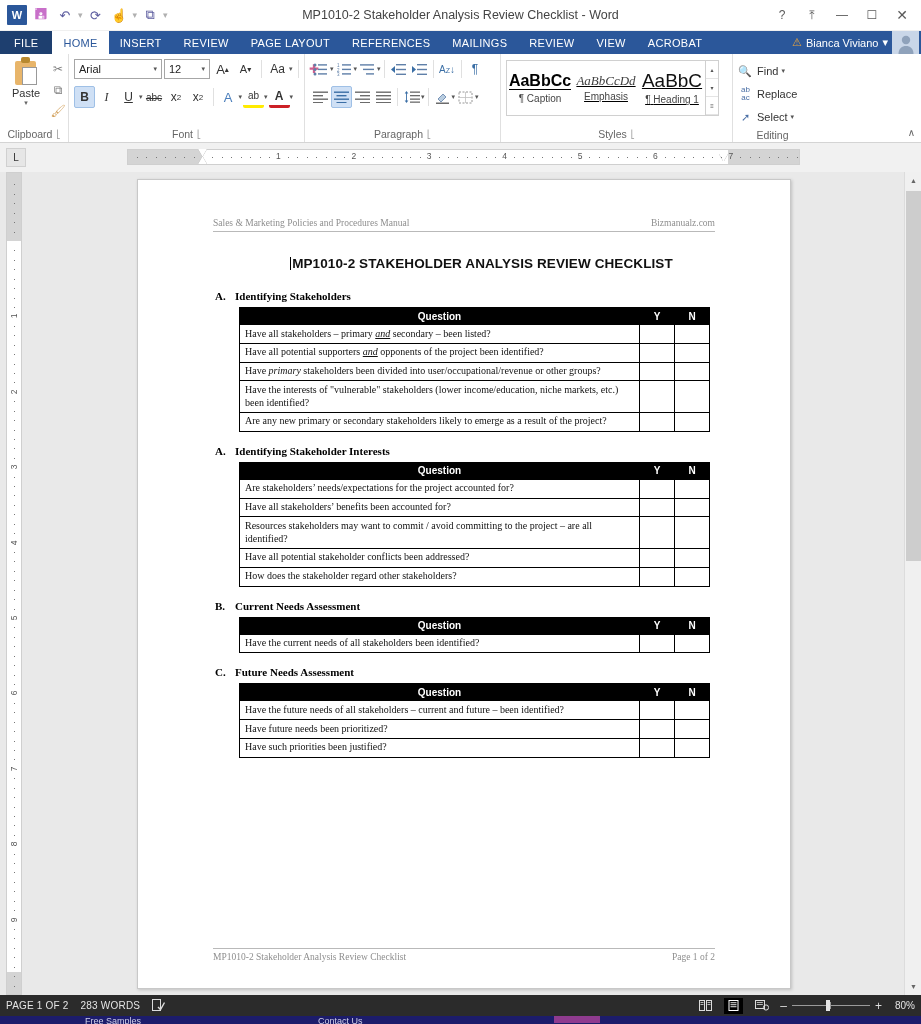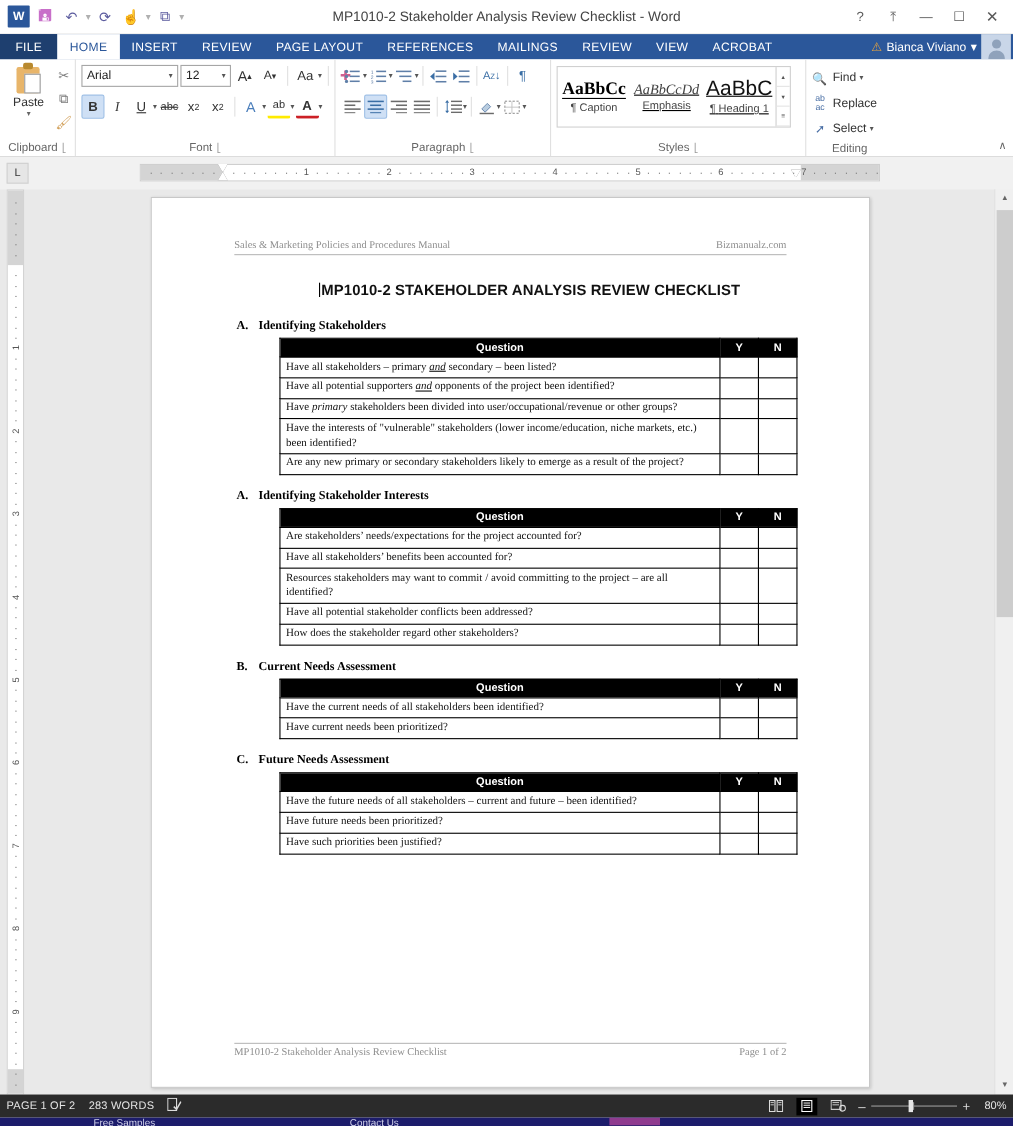--- a/index.html
+++ b/index.html
@@ -131,21 +131,21 @@
 
   
   .stylesgrp { width:232px; }
   .styles-box { display:flex; border:1px solid #d0d0d0; height:56px; }
   .style-item {
     width:66px; display:flex; flex-direction:column; align-items:center; justify-content:center;
     cursor:pointer; padding:2px 0;
   }
   .style-item + .style-item { border-left:0;text-decoration:underline; }
   .style-prev { font-size:17px; color:#000; line-height:1.1; }
-  .style-prev.caption { font-weight:bold; border-bottom:1.5px solid #000; font-size:16px;font-family:Liberation Serif, serif;}
+  .style-prev.caption { font-weight:bold; border-bottom:1.5px solid #000; font-size:16px;}
   .style-prev.emph { font-style:italic; font-family:"Liberation Serif", serif; font-size:13px; color:#404040;}
   .style-prev.h1 { font-size:19px; color:#111; }
   .style-name { font-size:10px; color:#444; margin-top:3px; }
   .style-scroll { width:13px; display:flex; flex-direction:column; border-left:1px solid #d0d0d0; }
   .ss-btn { flex:1; display:flex; align-items:center; justify-content:center; font-size:6px; color:#555; cursor:pointer; border-bottom:1px solid #e4e4e4;}
 
   
   .editgrp { width:80px; }
   .edit-item { display:flex; align-items:center; gap:4px; height:20px; font-size:11px; color:#333; cursor:pointer; }
   .edit-ico { width:15px; text-align:center; font-size:11px; color:#4a6fa5;}
@@ -204,21 +204,21 @@
     display:inline-block; width:1px; height:13px; background:#000; vertical-align:-2px; margin-right:1px;
   }
   .sections { position:absolute; left:75px; right:60px; top:110px; }
   .sec { margin-bottom:13px; }
   .sec-head {
     font-family:"Liberation Serif", serif; font-weight:bold; font-size:11px; color:#000;
     display:flex; gap:9px; margin-bottom:5px; padding-left:2px;
   }
   .sec-letter { width:11px; }
   table.ck {
-    border-collapse:collapse; margin-left:41px; width:calc(100% - 46px);
+    border-collapse:collapse; margin-left:26px; width:calc(100% - 46px);
     table-layout:fixed;
   }
   table.ck th, table.ck td { border:1px solid #000; }
   table.ck th {
     background:#000; color:#fff; font-family:"Liberation Sans", sans-serif;
     font-weight:bold; font-size:10px; text-align:center; padding:2px 0; height:17px;
   }
   table.ck th.q { }
   table.ck th.yn { width:35px; }
   table.ck td.qtext {
@@ -886,25 +886,20 @@
                   <th class="yn">Y</th>
                   <th class="yn">N</th>
                 </tr>
               </thead>
               <tbody>
                 <tr>
                   <td class="qtext">Have the current needs of all stakeholders been identified?</td>
                   <td class="cell"></td>
                   <td class="cell"></td>
                 </tr>
-                <tr>
-                  <td class="qtext">Have current needs been prioritized?</td>
-                  <td class="cell"></td>
-                  <td class="cell"></td>
-                </tr>
               </tbody>
             </table>
           </div>
           <div class="sec">
             <div class="sec-head">
               <span class="sec-letter">C.</span>
               <span>Future Needs Assessment</span>
             </div>
             <table class="ck">
               <thead>

